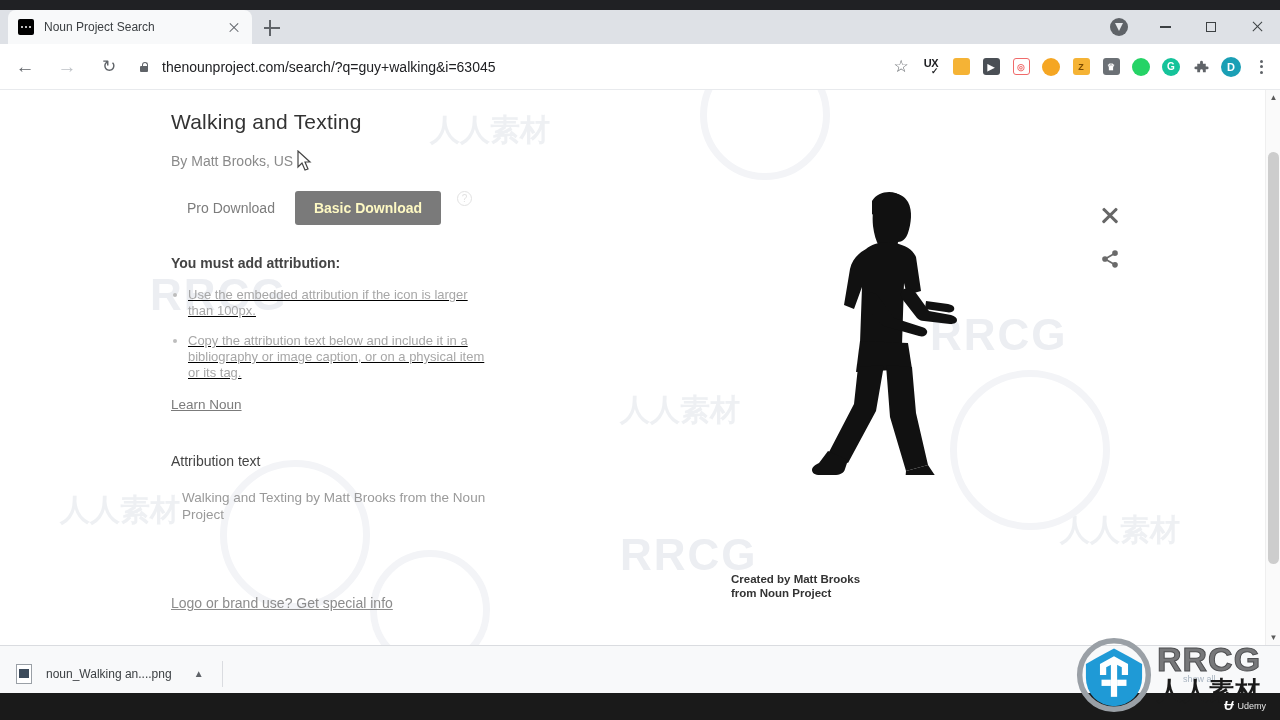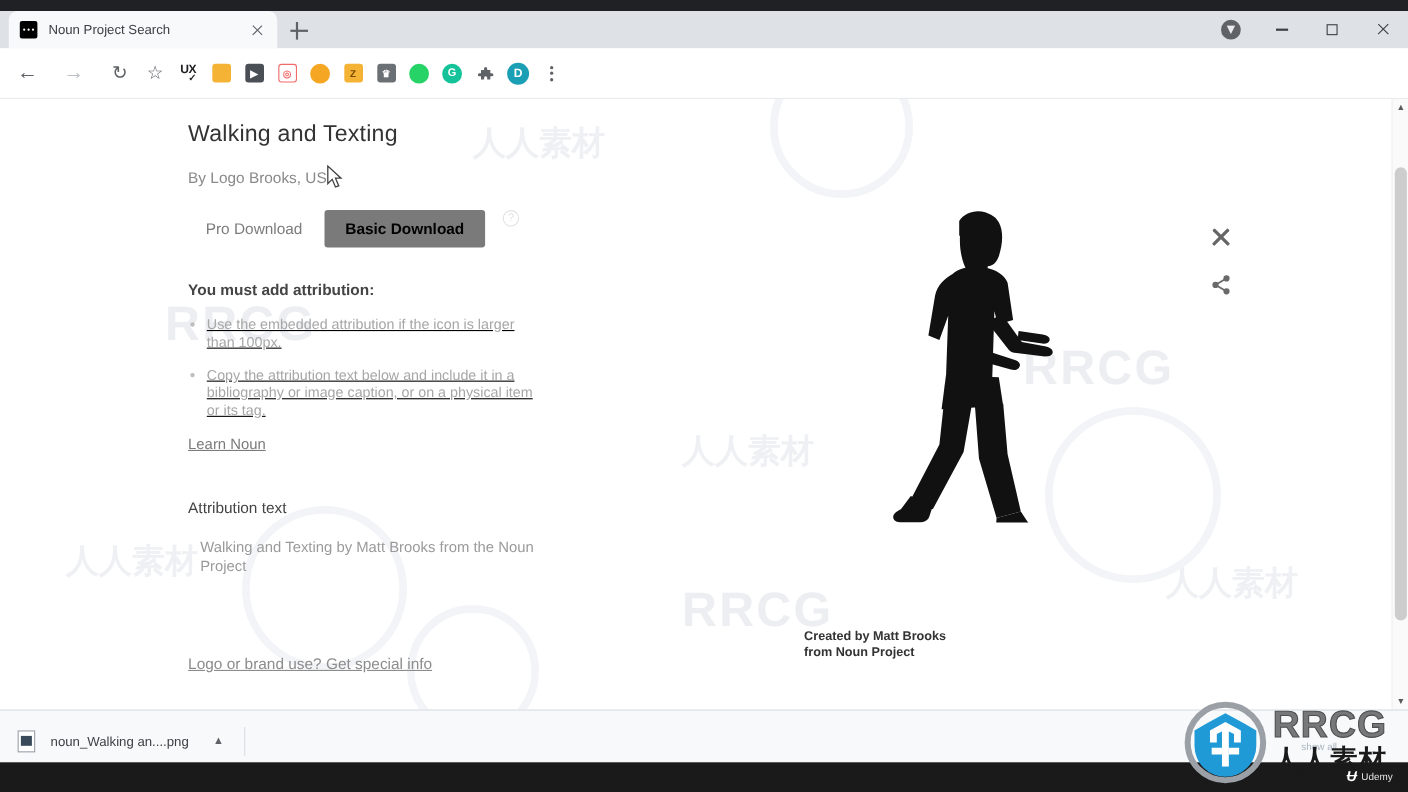--- a/index.html
+++ b/index.html
@@ -124,21 +124,21 @@
 
   
   .left-col { position:absolute; left:171px; top:20px; width:320px; }
   .title { font-size:21px; color:#333; font-weight:normal; letter-spacing:0.2px; }
   .byline { font-size:14px; color:#8a8a8a; margin-top:19px; }
   .dlrow { display:flex; align-items:flex-start; margin-top:22px; }
   .btn-pro {
     font-size:14px; color:#7c7c7c; padding:9px 16px; cursor:pointer; background:transparent;
   }
   .btn-basic {
-    font-size:14px; color:#000000; background:#7a7a7a; padding:9px 19px;
+    font-size:14px; color:#fef9c3; background:#7a7a7a; padding:9px 19px;
     border-radius:3px; cursor:pointer; font-weight:bold; margin-left:4px;
   }
   .help-ic {
     width:15px; height:15px; border-radius:50%; border:1.3px solid #e2e2e2;
     color:#e2e2e2; font-size:10px; display:flex; align-items:center; justify-content:center;
     margin-left:16px; cursor:pointer;
   }
   .sub-head { font-size:14px; color:#444; font-weight:bold; margin-top:30px; }
   .bullets { margin-top:16px; list-style:none;text-decoration:underline; }
   .bullets li { position:relative; padding-left:17px; font-size:13px; color:#a7a7a7;
@@ -244,20 +244,26 @@
     <div class="navbtn">
         <span class="arrow-ic">←</span>
       </div>
     <div class="navbtn">
         <span class="arrow-ic dim">→</span>
       </div>
     <div class="navbtn">
         <span class="reload-ic">↻</span>
       </div>
 
+    <div class="omnibox">
+      <div class="lock-ic">
+          <div class="lock-body"></div>
+        </div>
+      <div class="url">thenounproject.com/search/?q=guy+walking&amp;i=63045</div>
+    </div>
 
     <div class="ext-row">
       <div class="ext">
           <span class="star-ic">☆</span>
         </div>
       <div class="ext">
         <div class="ux-ic">UX<small>✓</small></div>
       </div>
       <div class="ext">
         <div class="ext-sq" style="background:#f5b335"></div>
@@ -310,21 +316,21 @@
     <div class="wm wm-cjk" style="left:60px; top:400px;">人人素材</div>
     <div class="wm wm-rrcg" style="left:620px; top:440px;">RRCG</div>
     <div class="wm wm-cjk" style="left:1060px; top:420px;">人人素材</div>
     <div class="wm wm-ring" style="left:700px; top:-40px; width:130px; height:130px;"></div>
     <div class="wm wm-ring" style="left:220px; top:370px; width:150px; height:150px;"></div>
     <div class="wm wm-ring" style="left:370px; top:460px; width:120px; height:120px;"></div>
     <div class="wm wm-ring" style="left:950px; top:280px; width:160px; height:160px;"></div>
 
     <div class="left-col">
       <h1 class="title">Walking and Texting</h1>
-      <div class="byline">By Logo Brooks, US</div>
+      <div class="byline">By Matt Brooks, US</div>
 
       <div class="dlrow">
         <div class="btn-pro">Pro Download</div>
         <div class="btn-basic">Basic Download</div>
         <div class="help-ic">?</div>
       </div>
 
       <div class="sub-head">You must add attribution:</div>
 
       <ul class="bullets">

